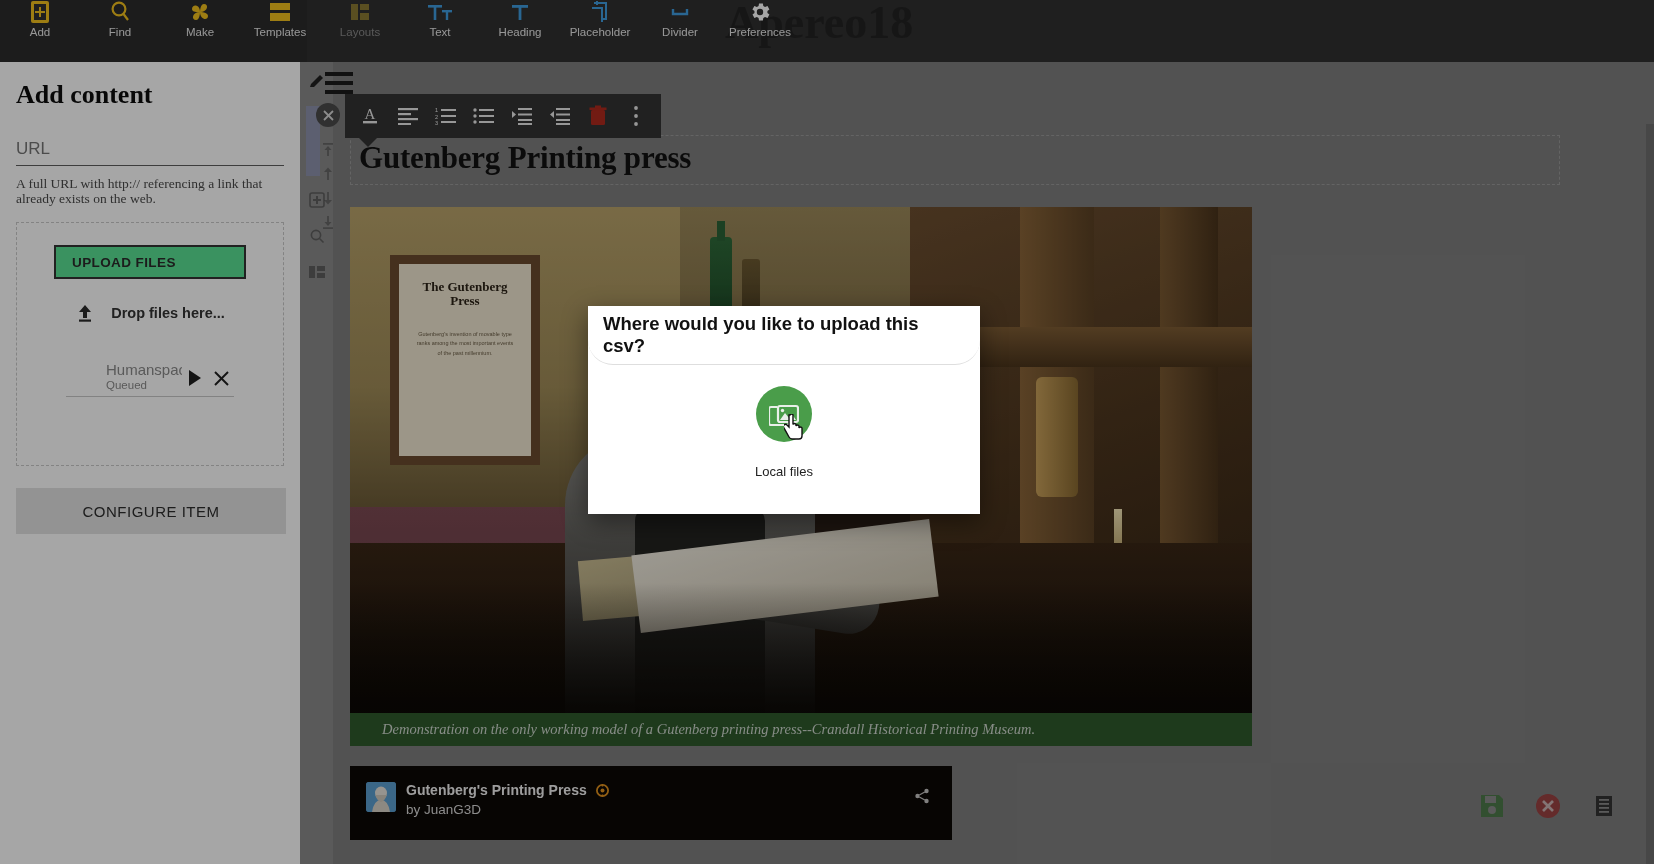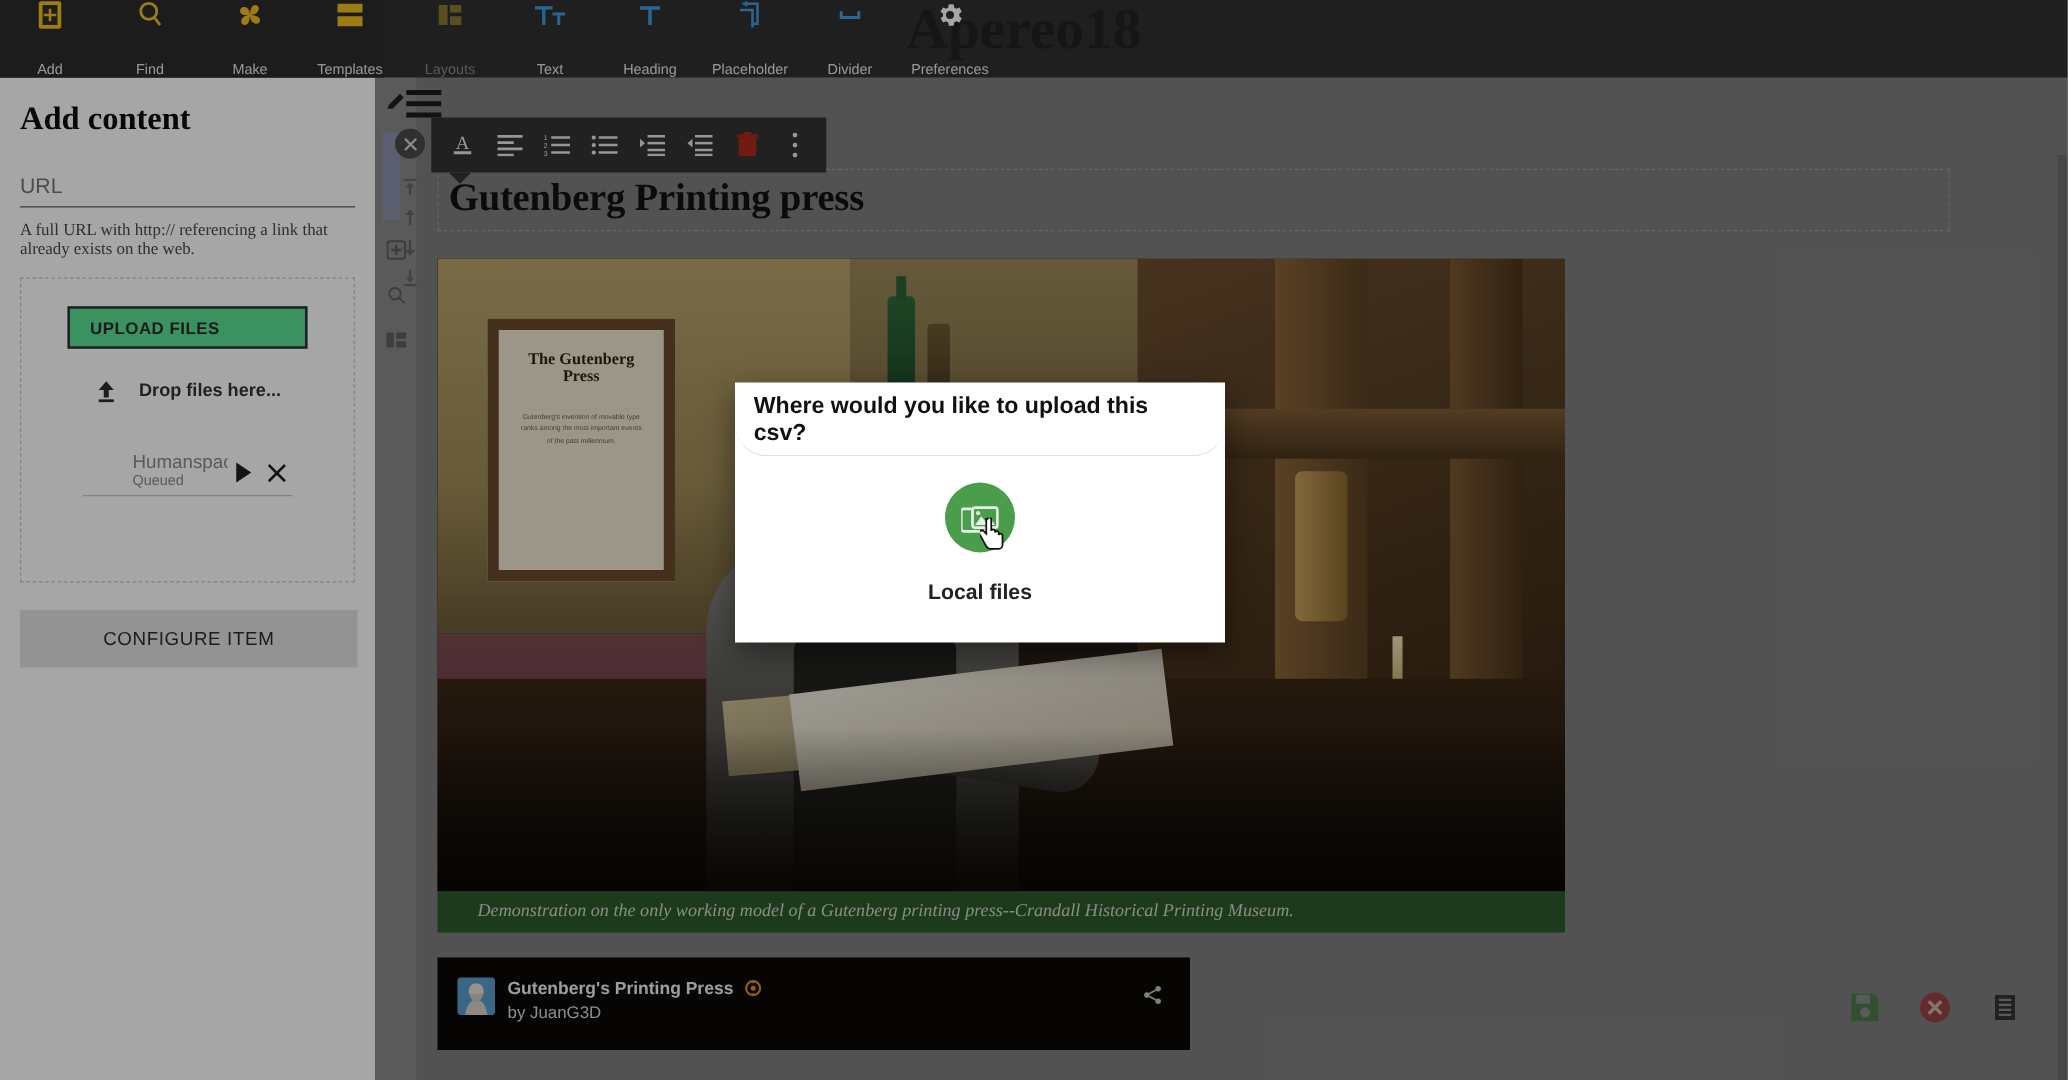--- a/index.html
+++ b/index.html
@@ -23,21 +23,21 @@
     position: absolute; left: 725px; top: -4px;
     font-family: "Liberation Serif", serif;
     font-size: 46px; font-weight: 700;
     color: #232323; letter-spacing: 0px;
     pointer-events: none; user-select: none;
   }
   .tb-item {
     position: relative; z-index: 3;
     width: 80px; height: 62px;
     display: flex; flex-direction: column;
-    align-items: center; justify-content: space-between;
+    align-items: center; justify-content: flex-start;
     gap: 3px; cursor: pointer;
   }
   .tb-item .tb-label {
     font-size: 11.5px; color: #e8e8e8; line-height: 1;
   }
   .tb-item.dim .tb-label { color: #8a8a8a; }
   .tb-ico { height: 24px; display: flex; align-items: center; justify-content: center; }
   .tb-ico svg { display: block; }
 
   
@@ -267,21 +267,21 @@
   }
   .modal-title { font-size: 18.5px; font-weight: 700; color: #111; }
   .modal-body { display: flex; align-items: center; justify-content: center; padding-top: 21px; }
   .choice { display: flex; flex-direction: column; align-items: center; cursor: pointer; }
   .choice-circle {
     width: 56px; height: 56px; border-radius: 50%;
     background: #4a9d4a;
     display: flex; align-items: center; justify-content: center;
     position: relative;
   }
-  .choice-label { margin-top: 22px; font-size: 17px; color: #222; font-weight: bold; }
+  .choice-label { margin-top: 22px; font-size: 13px; color: #222; }
   .cursor-hand { position: absolute; left: 28px; top: 28px; pointer-events: none; }
 
   
   .action-bar {
     position: absolute; right: 36px; bottom: 44px;
     display: flex; align-items: center; gap: 28px;
     z-index: 50;
   }
   .action-btn { width: 28px; height: 28px; display: flex; align-items: center; justify-content: center; cursor: pointer; }
 

